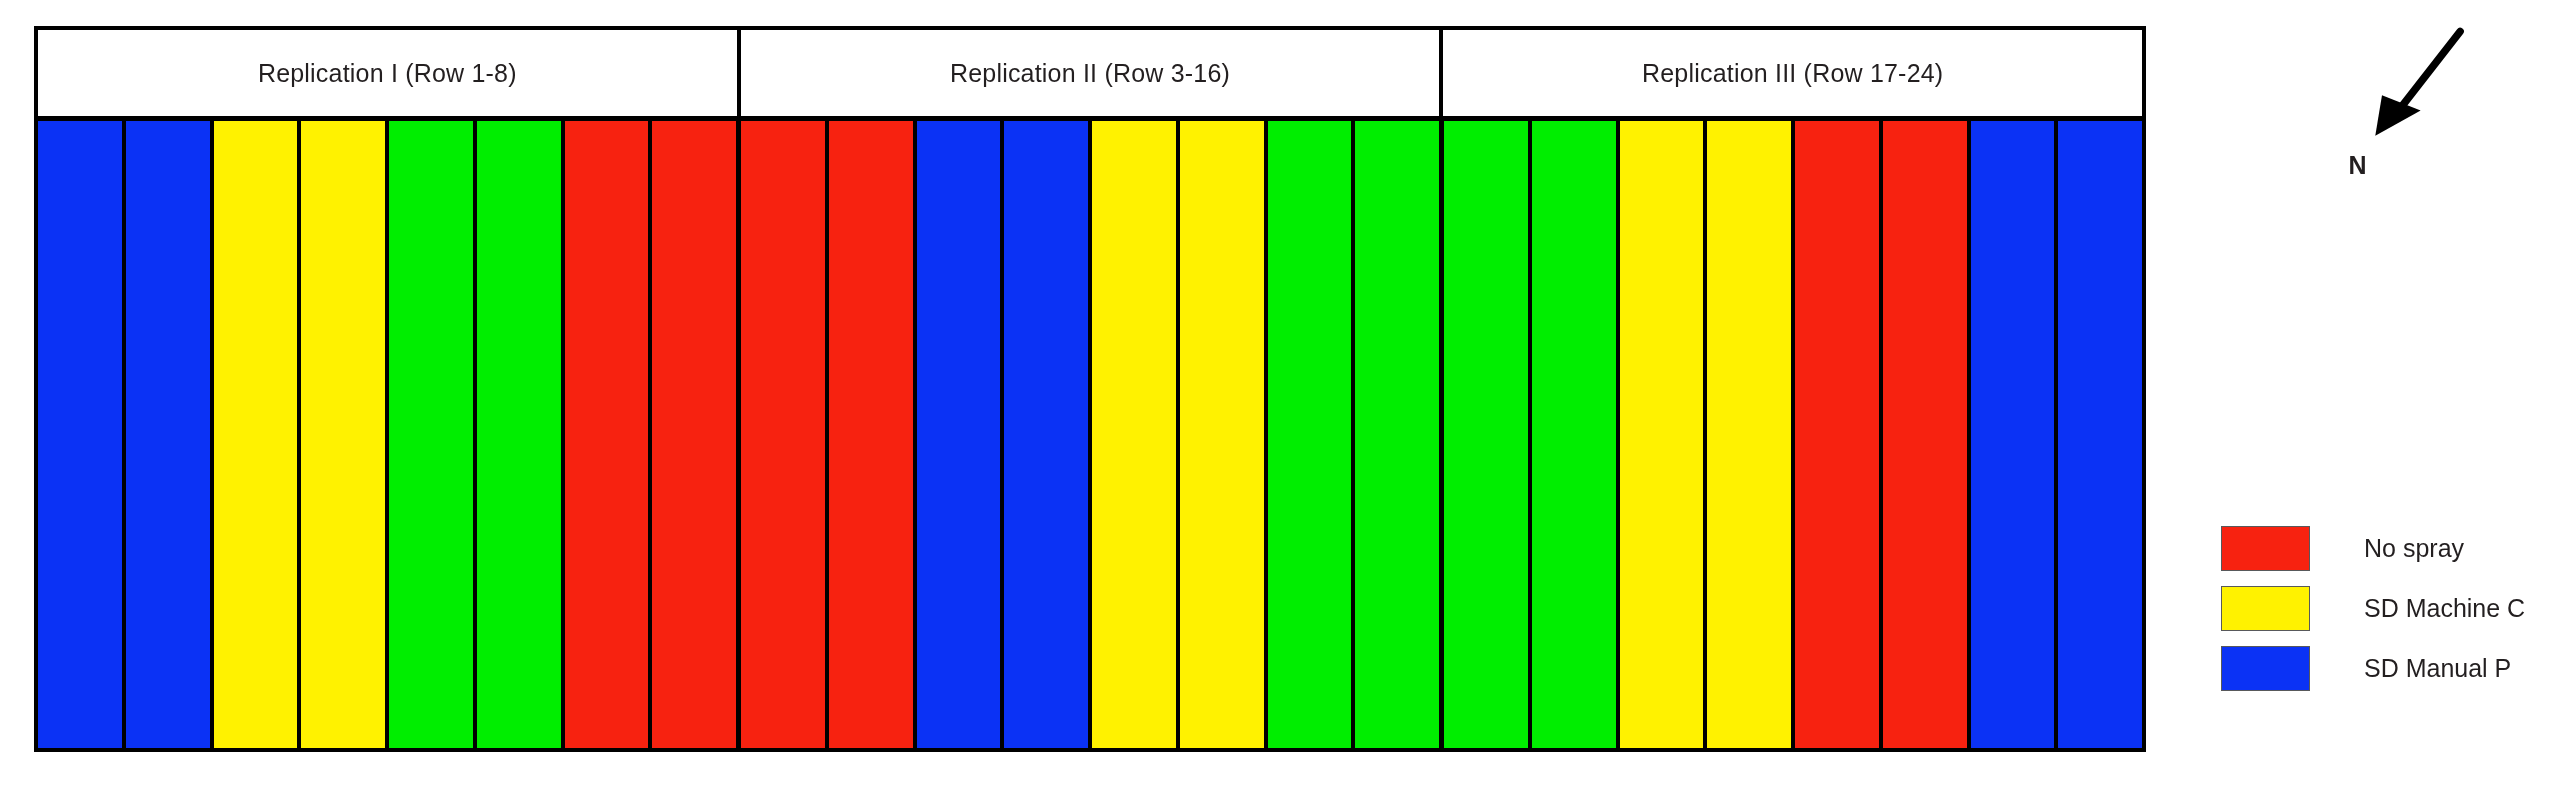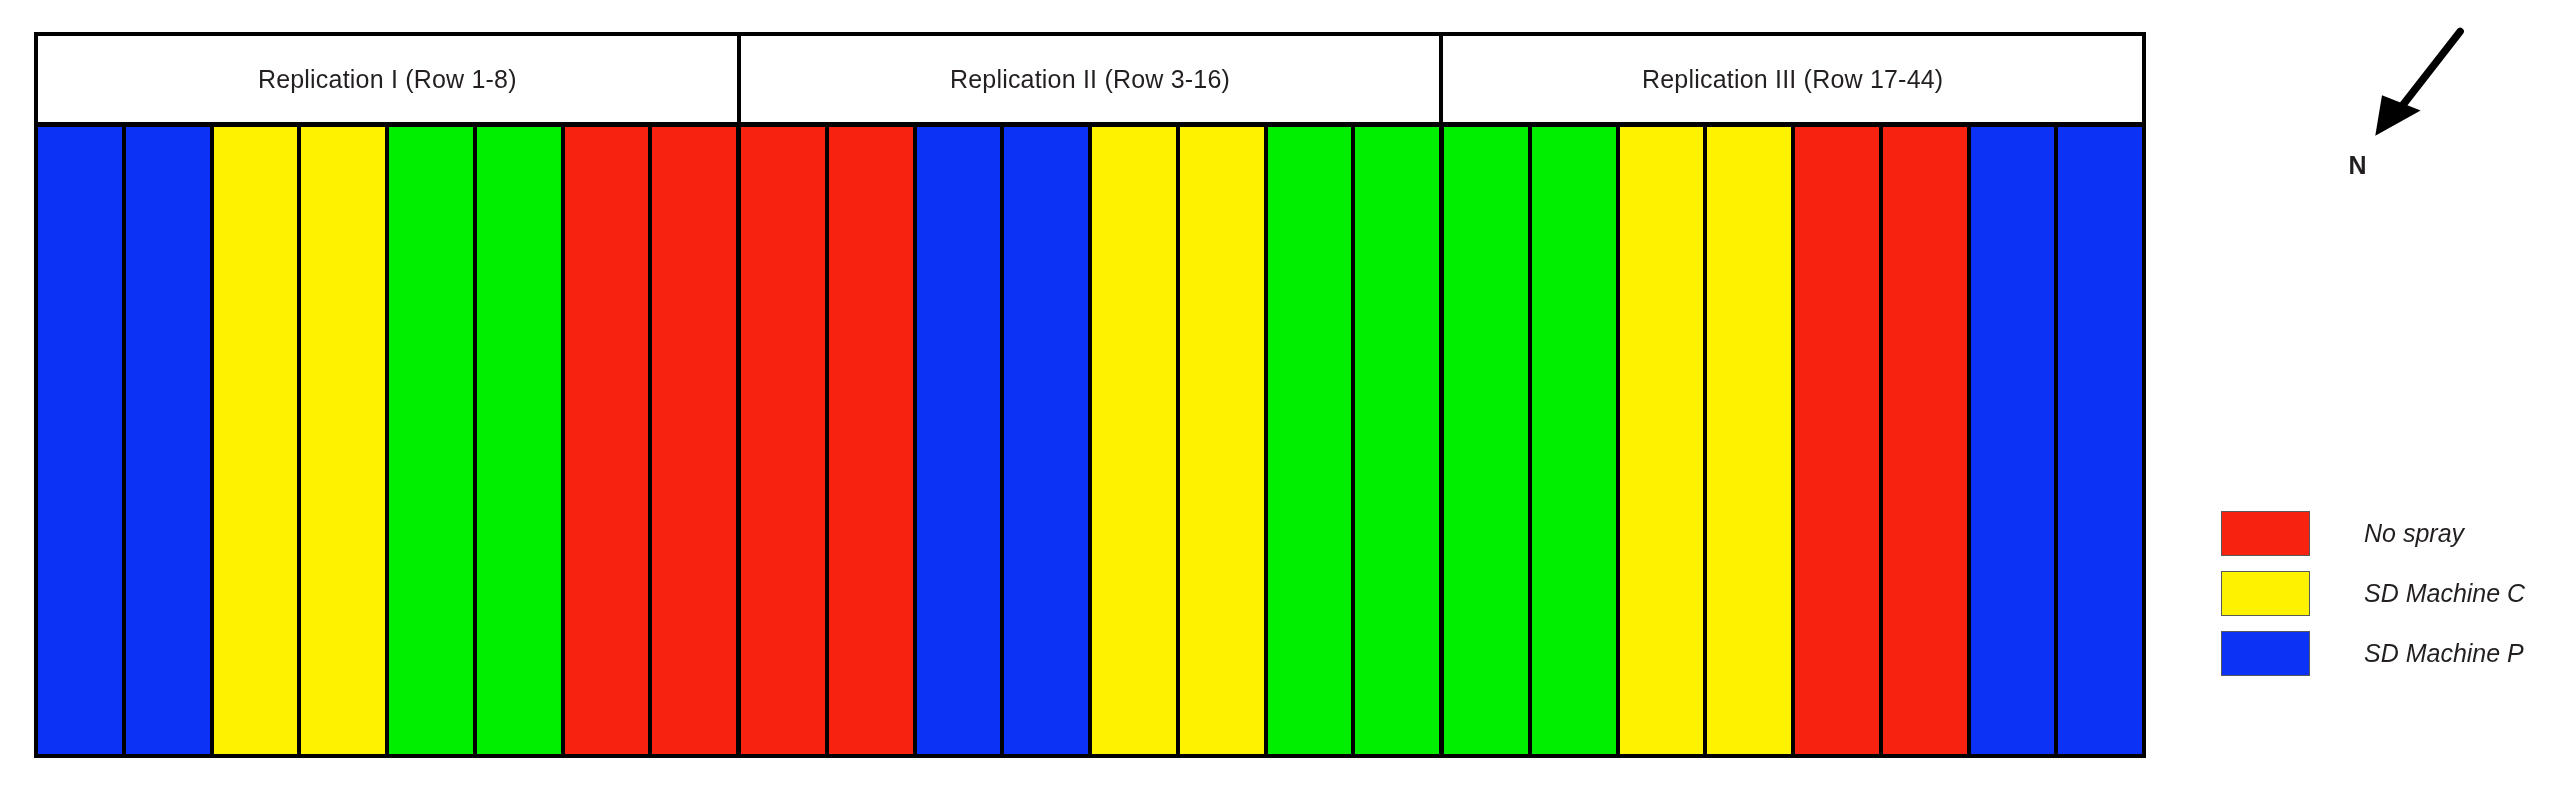--- a/index.html
+++ b/index.html
@@ -13,21 +13,21 @@
     height: 797px;
     position: relative;
     font-family: "Liberation Sans", sans-serif;
     overflow: hidden;
   }
 
   
   #field-diagram {
     position: absolute;
     left: 34px;
-    top: 32px;
+    top: 26px;
     width: 2112px;
     height: 726px;
     box-sizing: border-box;
     border: 4.2px solid #000000;
     background: #86efac;
     display: flex;
     flex-direction: column;
   }
 
   #replication-header-row {
@@ -93,23 +93,22 @@
     top: 143px;
     font-size: 25px;
     color: #231f20;
     font-weight: bold;
   }
 
   
   #legend {
     position: absolute;
     left: 2221px;
-    top: 503px;
+    top: 518px;
     width: 352px;
-    font-style: italic;
   }
   .legend-row {
     display: flex;
     align-items: center;
     height: 60px;
   }
   .legend-swatch {
     width: 89px;
     height: 45px;
     box-sizing: border-box;
@@ -129,21 +128,21 @@
 <div id="field-diagram">
 
   <div id="replication-header-row">
     <div class="replication-header">
       <span class="replication-header-label">Replication I (Row 1-8)</span>
     </div>
     <div class="replication-header">
       <span class="replication-header-label">Replication II (Row 3-16)</span>
     </div>
     <div class="replication-header">
-      <span class="replication-header-label">Replication III (Row 17-44)</span>
+      <span class="replication-header-label">Replication III (Row 17-24)</span>
     </div>
   </div>
 
   <div id="plot-strip">
       <div class="plot-column" style="background: rgb(11, 50, 245);"></div>
       <div class="plot-column" style="background: rgb(11, 50, 245);"></div>
       <div class="plot-column" style="background: rgb(255, 242, 0);"></div>
       <div class="plot-column" style="background: rgb(255, 242, 0);"></div>
       <div class="plot-column" style="background: rgb(0, 238, 0);"></div>
       <div class="plot-column" style="background: rgb(0, 238, 0);"></div>
@@ -181,16 +180,16 @@
     <div class="legend-row">
       <div class="legend-swatch" style="background: rgb(247, 34, 16);"></div>
       <span class="legend-label">No spray</span>
     </div>
     <div class="legend-row">
       <div class="legend-swatch" style="background: rgb(255, 242, 0);"></div>
       <span class="legend-label">SD Machine C</span>
     </div>
     <div class="legend-row">
       <div class="legend-swatch" style="background: rgb(11, 50, 245);"></div>
-      <span class="legend-label">SD Machine P</span>
+      <span class="legend-label">SD Manual P</span>
     </div>
   </div>
 
 
 </body></html>

